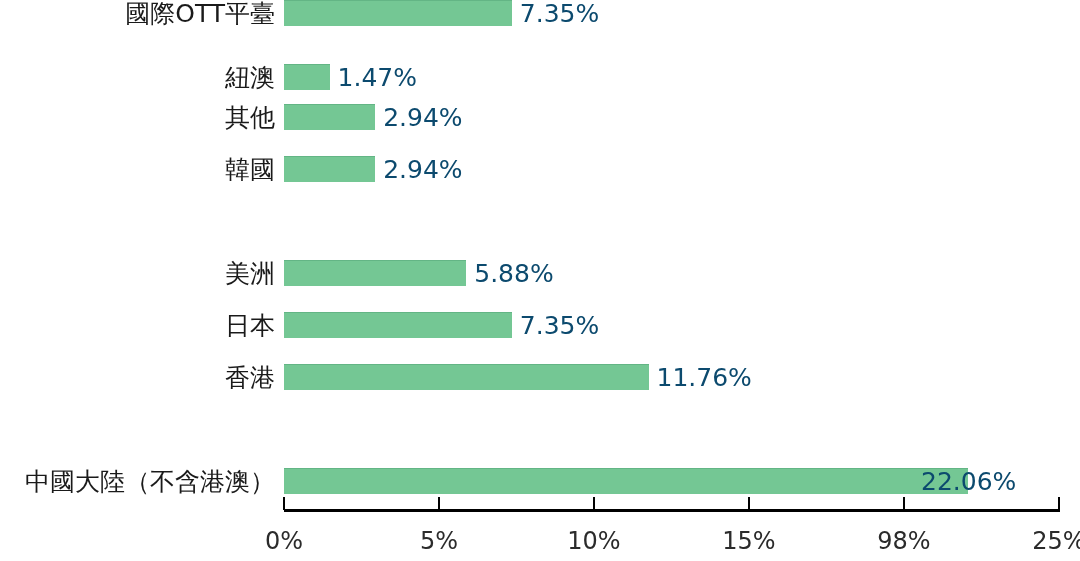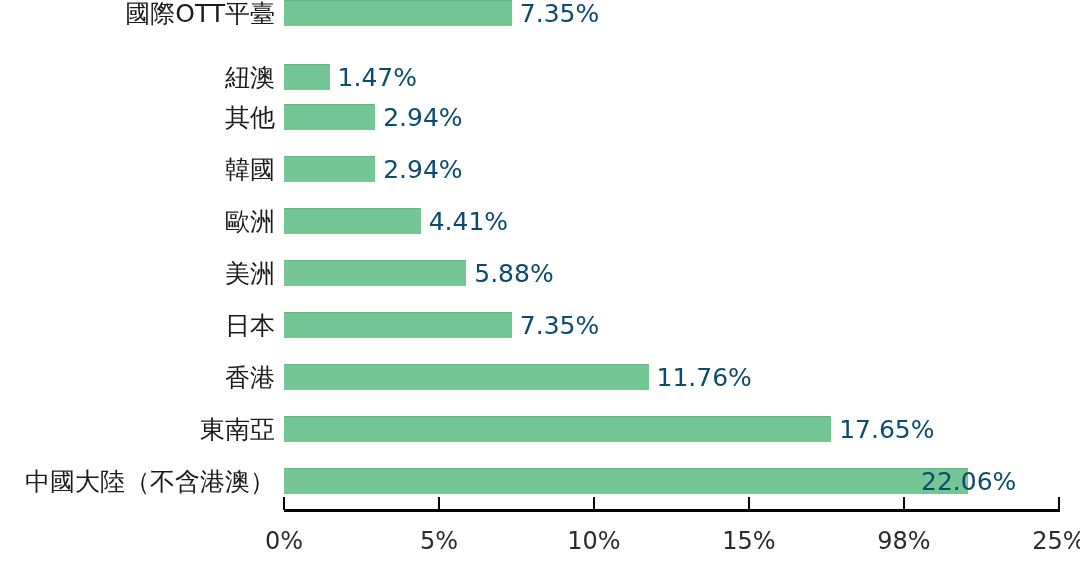--- a/index.html
+++ b/index.html
@@ -129,44 +129,34 @@
       <div class="chart-row" style="top: 104px;">
         <div class="row-label">其他</div>
         <div class="bar" style="width: 91.14px; background: rgb(116, 199, 148); border-top-color: rgb(99, 181, 133);"></div>
         <div class="bar-value" style="left: 383.14px;">2.94%</div>
       </div>
       <div class="chart-row" style="top: 156px;">
         <div class="row-label">韓國</div>
         <div class="bar" style="width: 91.14px; background: rgb(116, 199, 148); border-top-color: rgb(99, 181, 133);"></div>
         <div class="bar-value" style="left: 383.14px;">2.94%</div>
       </div>
-      <div class="chart-row" style="top: 208px;">
-        <div class="row-label">歐洲</div>
-        <div class="bar" style="width: 136.71px; background: rgb(116, 199, 148); border-top-color: rgb(99, 181, 133);"></div>
-        <div class="bar-value" style="left: 428.71px;">4.41%</div>
-      </div>
       <div class="chart-row" style="top: 260px;">
         <div class="row-label">美洲</div>
         <div class="bar" style="width: 182.28px; background: rgb(116, 199, 148); border-top-color: rgb(99, 181, 133);"></div>
         <div class="bar-value" style="left: 474.28px;">5.88%</div>
       </div>
       <div class="chart-row" style="top: 312px;">
         <div class="row-label">日本</div>
         <div class="bar" style="width: 227.85px; background: rgb(116, 199, 148); border-top-color: rgb(99, 181, 133);"></div>
         <div class="bar-value" style="left: 519.85px;">7.35%</div>
       </div>
       <div class="chart-row" style="top: 364px;">
         <div class="row-label">香港</div>
         <div class="bar" style="width: 364.56px; background: rgb(116, 199, 148); border-top-color: rgb(99, 181, 133);"></div>
         <div class="bar-value" style="left: 656.56px; text-align: right;">11.76%</div>
-      </div>
-      <div class="chart-row" style="top: 416px;">
-        <div class="row-label">東南亞</div>
-        <div class="bar" style="width: 547.15px; background: rgb(116, 199, 148); border-top-color: rgb(99, 181, 133);"></div>
-        <div class="bar-value" style="left: 839.15px;">17.65%</div>
       </div>
       <div class="chart-row" style="top: 468px; border-radius: 12px;">
         <div class="row-label">中國大陸（不含港澳）</div>
         <div class="bar" style="width: 683.86px; background: rgb(116, 199, 148); border-top-color: rgb(99, 181, 133);"></div>
         <div class="bar-value" style="left: 921px;">22.06%</div>
       </div>
     </div>
   <div class="axis-layer">
     <div class="axis-line"></div>
   <div class="axis-tick" style="left: 283px;"></div>

